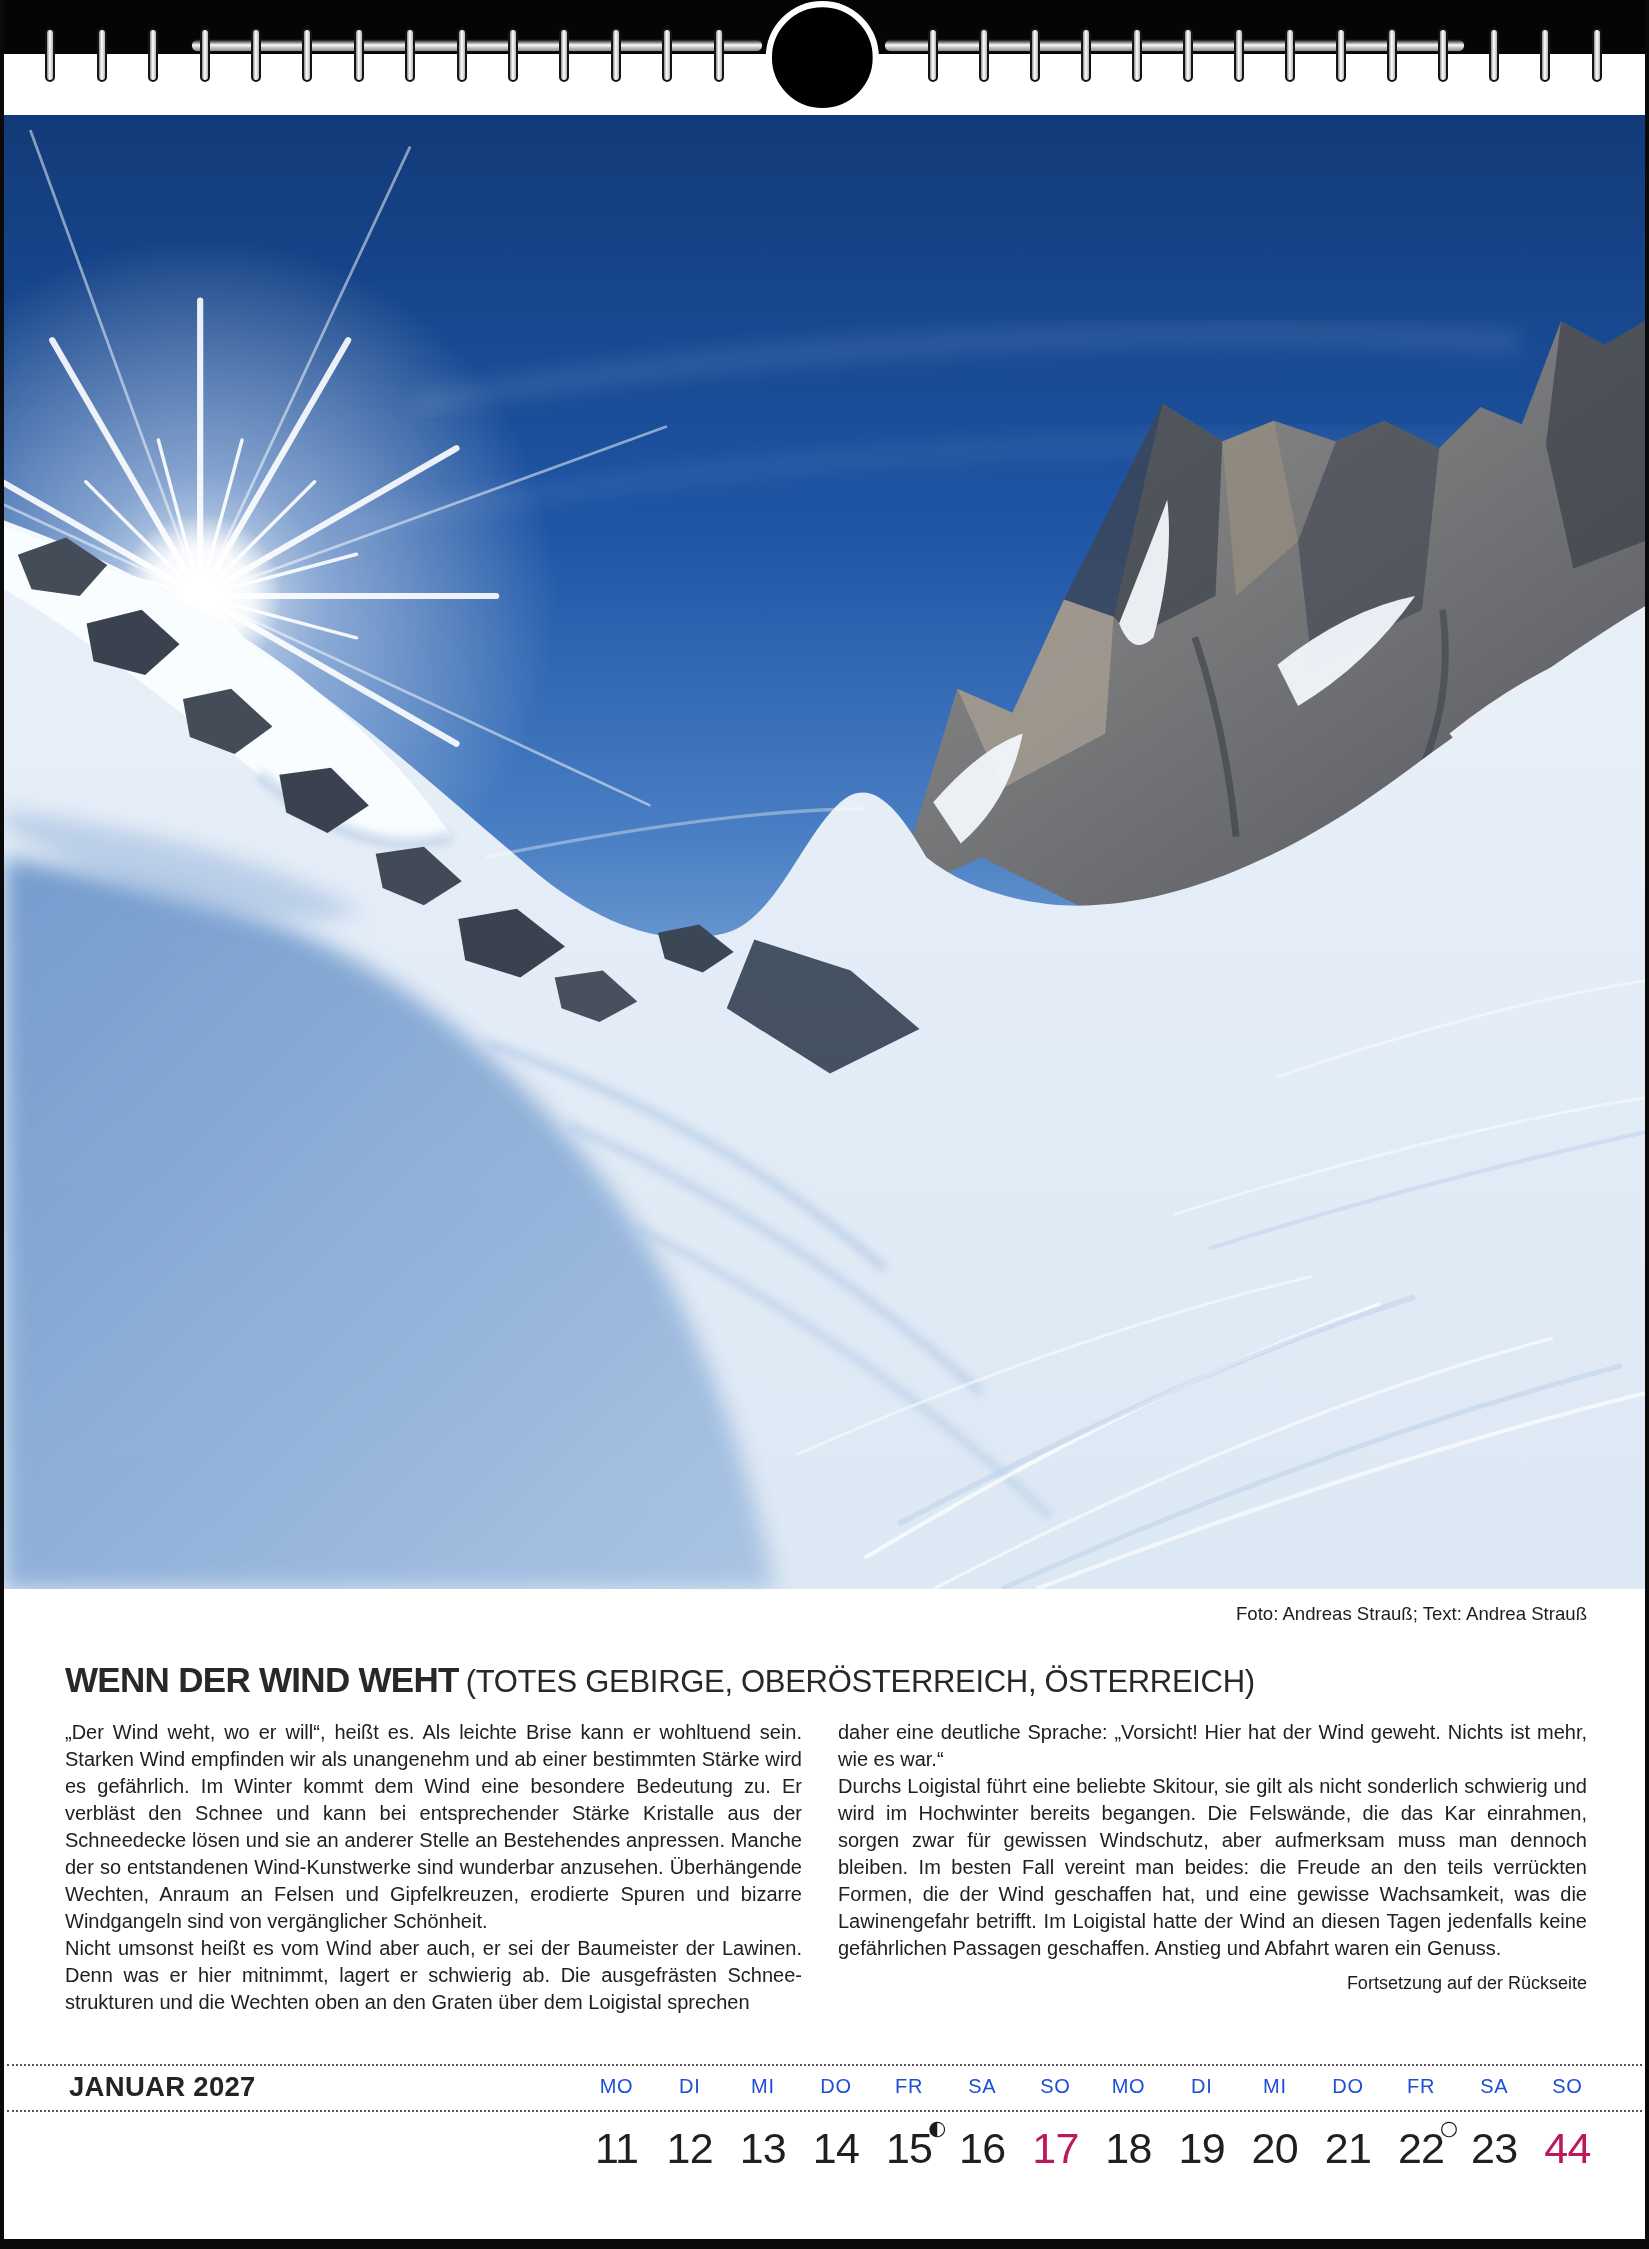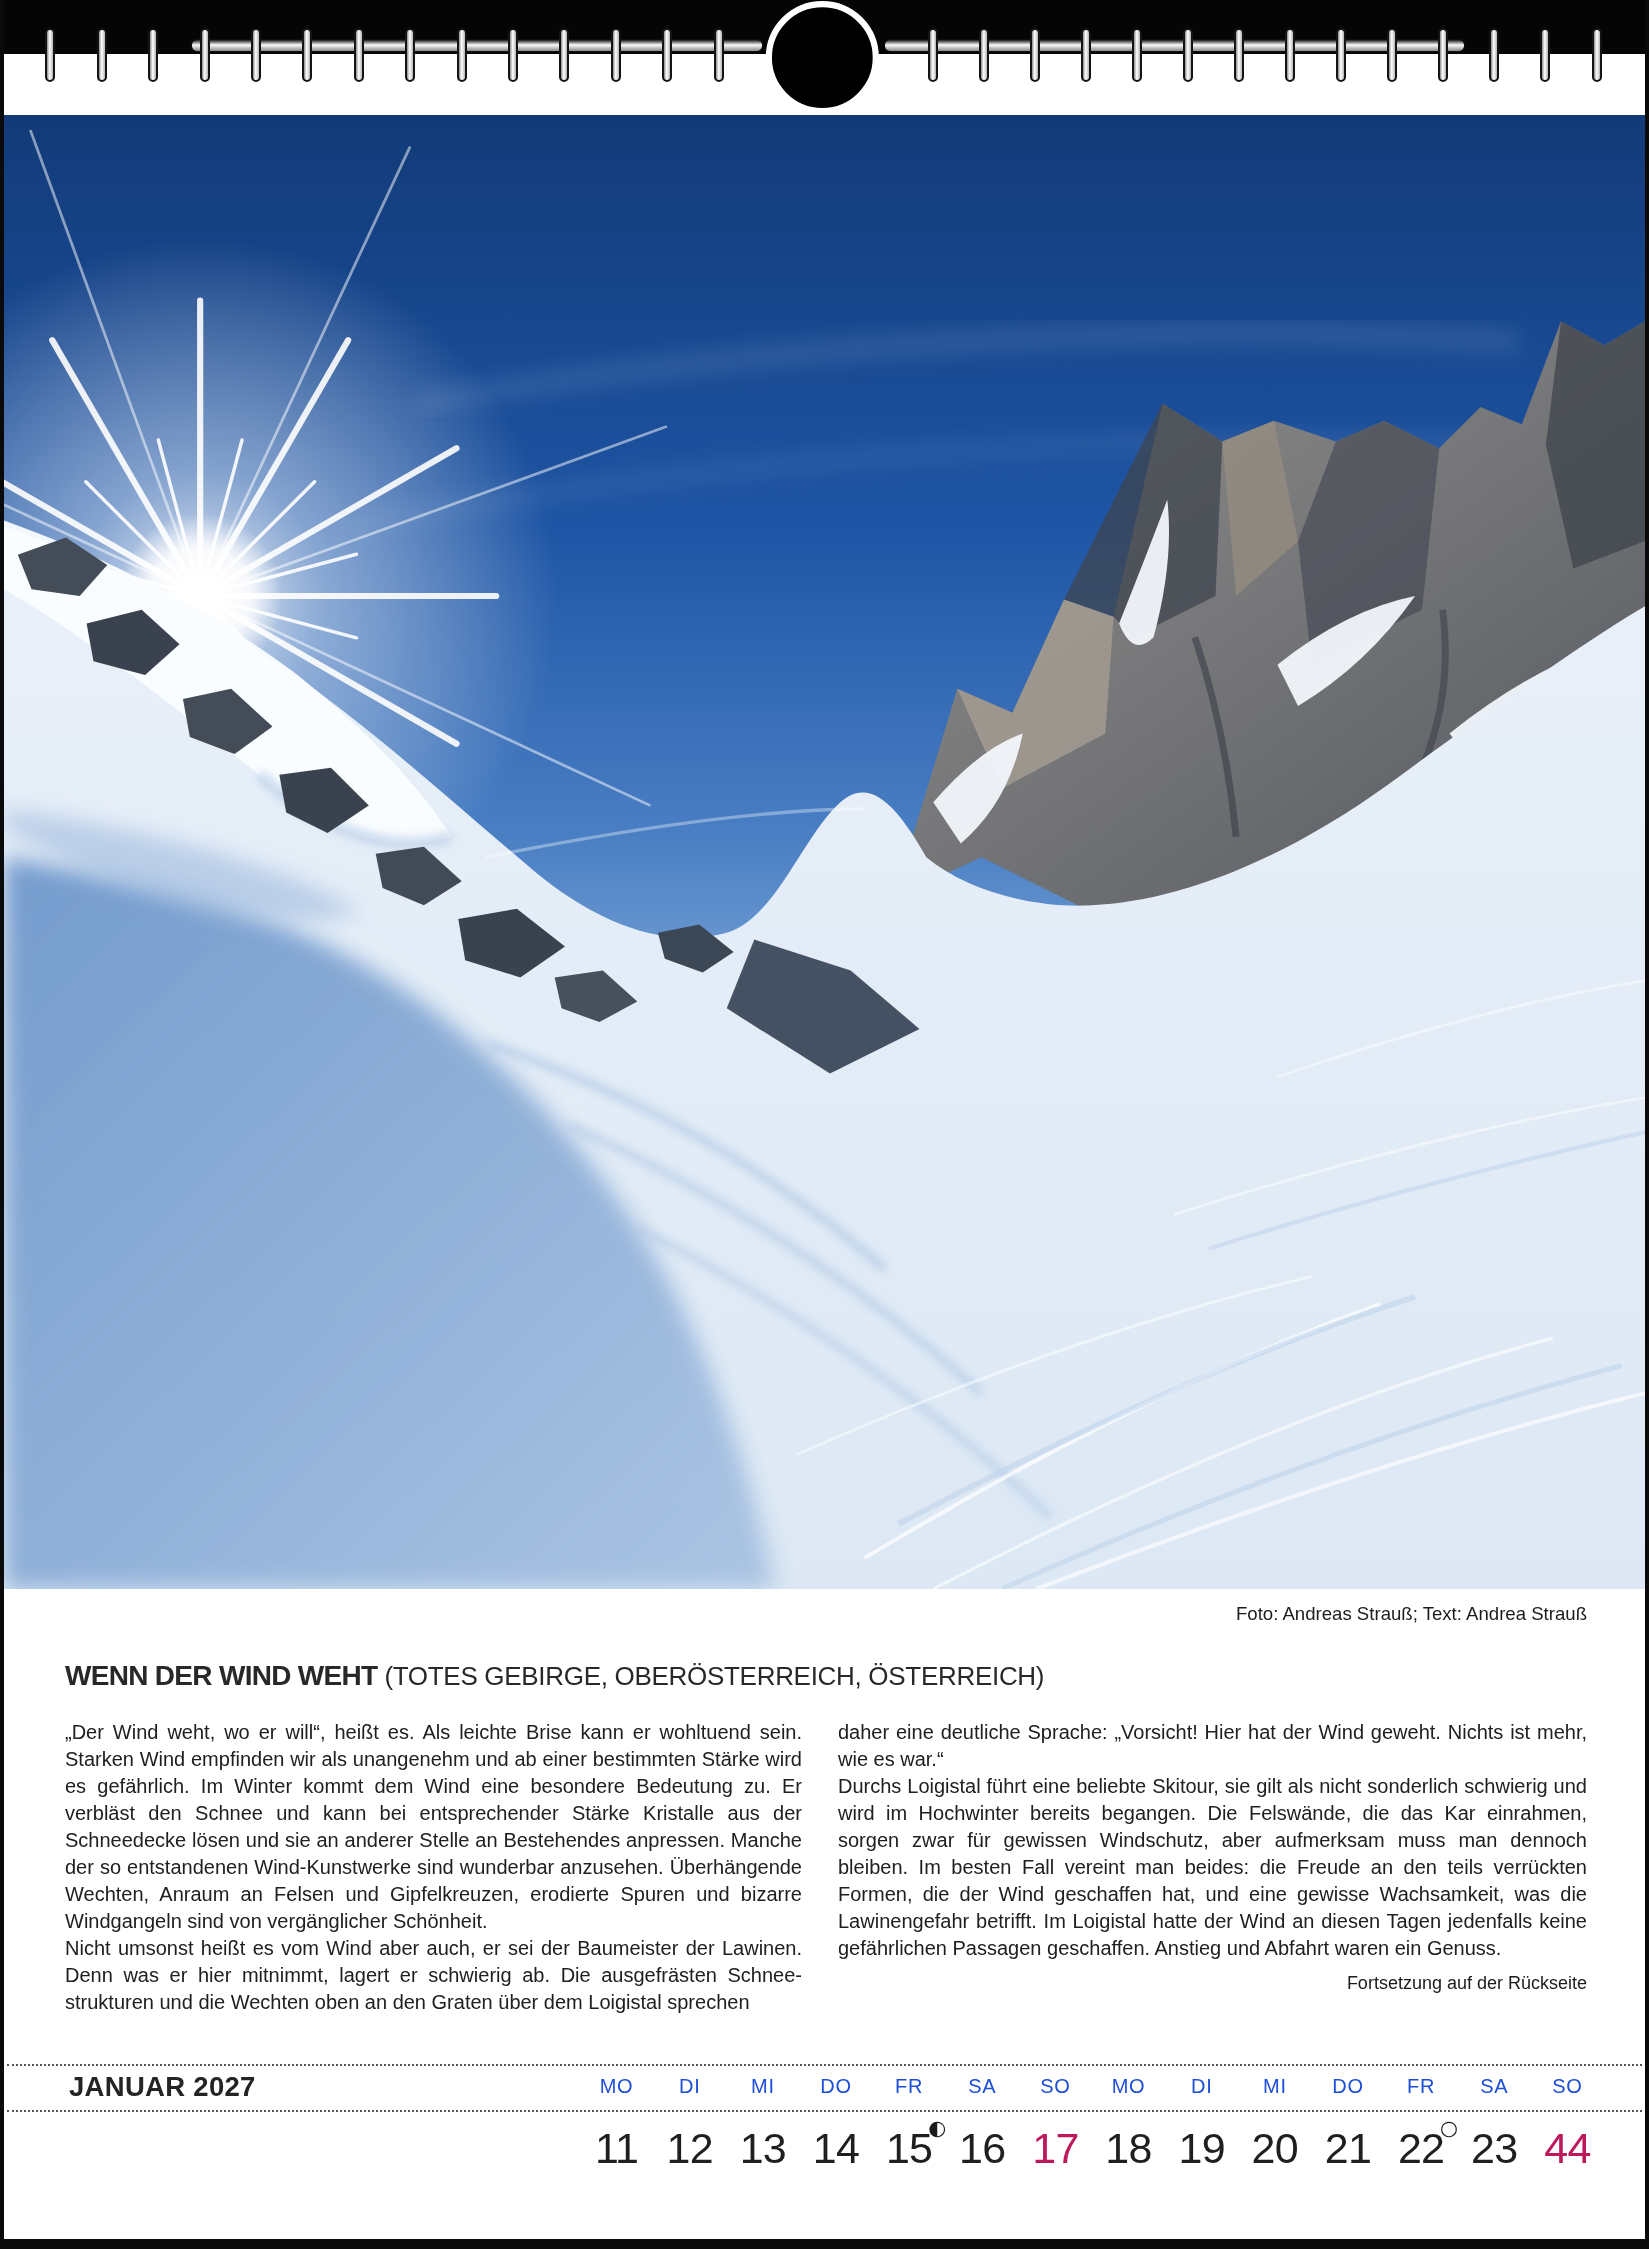--- a/index.html
+++ b/index.html
@@ -18,22 +18,22 @@
   
   .edge-left{position:absolute;left:0;top:0;width:4.1px;height:2250px;background:#0a0a0a;}
   .edge-right{position:absolute;right:0;top:0;width:4.1px;height:2250px;background:#0a0a0a;}
   .edge-bottom{position:absolute;left:0;top:2239px;width:1649px;height:11px;background:#0a0a0a;}
   
   .photo{position:absolute;left:4.1px;top:115px;width:1641px;height:1474px;overflow:hidden;}
   .photo svg{display:block;width:100%;height:100%;}
   
   .credit{position:absolute;right:62px;top:1603px;font-size:18.6px;color:#1c1c1c;}
   .title-row{position:absolute;left:65px;top:1660px;white-space:nowrap;color:#282828;}
-  .title-main{font-size:28px;font-weight:700;letter-spacing:-0.7px;}
-  .title-loc{font-size:26px;font-weight:400;letter-spacing:-0.3px;margin-left:6.9px;}
+  .title-main{font-size:35px;font-weight:700;letter-spacing:-0.7px;}
+  .title-loc{font-size:31px;font-weight:400;letter-spacing:-0.3px;margin-left:6.9px;}
   .col{position:absolute;top:1719px;font-size:20px;line-height:27px;text-align:justify;
        color:#202020;hyphens:manual;}
   .col p{margin:0;}
   .col-left{left:65px;width:737px;}
   .col-right{left:838px;width:749px;}
   .continuation{text-align:right;font-size:18px;font-weight:500;margin-top:8.2px;color:#1b1b1b;}
   
   .rule{position:absolute;left:6.9px;right:6.9px;border-top:2.1px dotted #555;}
   .rule1{top:2064px;} .rule2{top:2110px;}
   .month-label{position:absolute;left:69px;top:2064px;height:45px;line-height:45px;

